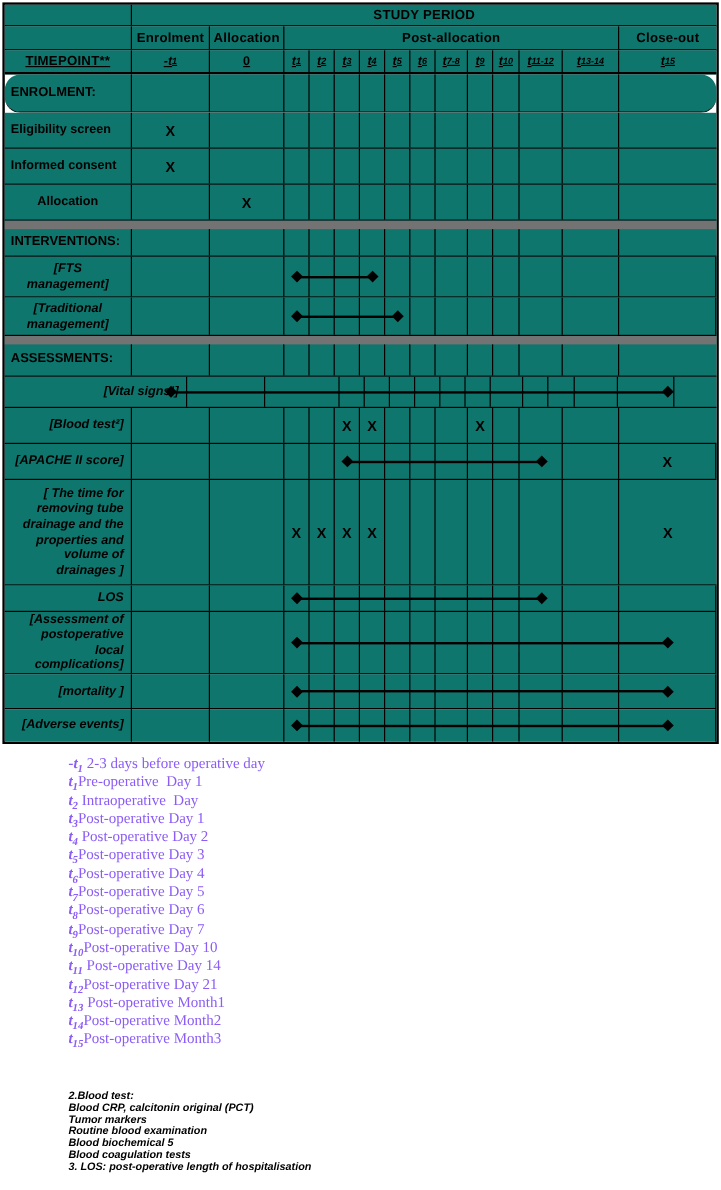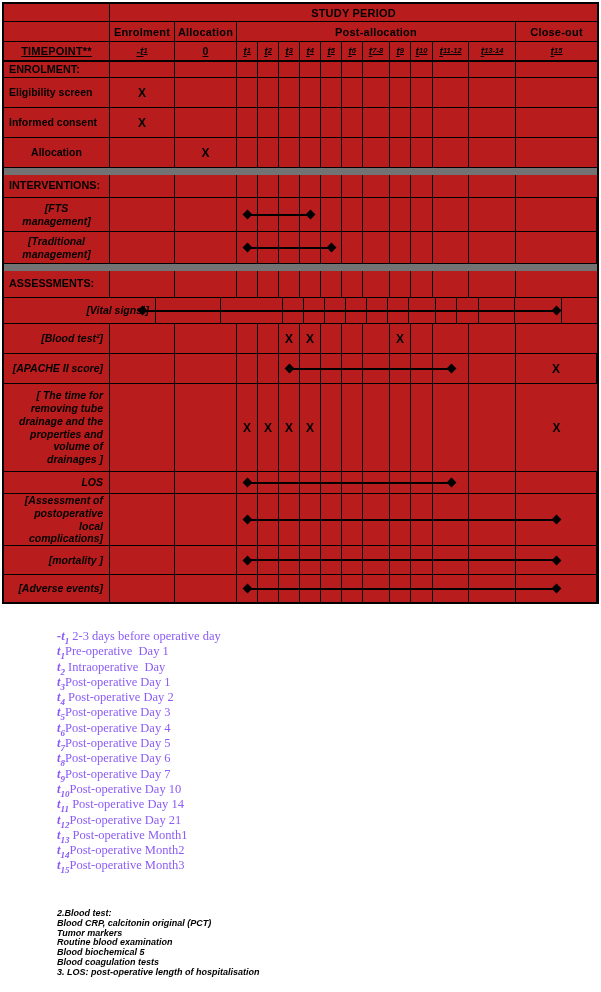--- a/index.html
+++ b/index.html
@@ -1,20 +1,20 @@
 <!DOCTYPE html>
 <html><head>
 <meta charset="utf-8">
 <style>
 *{box-sizing:border-box;margin:0;padding:0}
 html,body{background:#fff}
 body{width:601px;height:992px;font-family:"Liberation Sans",sans-serif;color:#000}
 .page{position:relative;width:601px;height:992px;background:#fff;overflow:hidden}
 .tbl{position:absolute;left:2px;top:2px;width:597px;border:2px solid #000;background:#fff}
-.hrow,.trow{display:grid;position:relative;border-bottom:1px solid #000;background:#b91c1c}
+.hrow,.trow{display:grid;position:relative;border-bottom:1px solid #000;background:#0f766e}
 .trow:last-child{border-bottom:none}
 .hrow.tp-row{border-bottom:2px solid #000}
 .trow.section{border-top:7px solid #737373}
 .hrow.tp-row + .trow.section{border-top:none}
 .cell{border-right:1px solid #000;display:flex;align-items:center;justify-content:center;overflow:hidden;min-width:0}
 .cell:last-child{border-right:none}
 .hcell{font-weight:bold;font-size:11px;letter-spacing:.2px}
 .tpcell{font-weight:bold;font-style:italic;font-size:10.5px}
 .tpcell sub{font-size:7.5px;line-height:0}
 .tpcell.upright{font-style:normal}
@@ -100,21 +100,21 @@
         </div>
         <div class="cell tpcell">
           <span>t</span>
           <sub>13-14</sub>
         </div>
         <div class="cell tpcell">
           <span>t</span>
           <sub>15</sub>
         </div>
       </div>
-      <div class="trow section" style="grid-template-columns: 106px 65px 62px 21px 21px 21px 21px 21px 21px 27px 21px 22px 36px 47px 81px; height: 16px;">
+      <div class="trow section" style="grid-template-columns: 106px 65px 62px 21px 21px 21px 21px 21px 21px 27px 21px 22px 36px 47px 81px; height: 32px; border-radius: 13px;">
         <div class="cell label-cell align-left section-label">ENROLMENT:</div>
         <div class="cell tcell"></div>
         <div class="cell tcell"></div>
         <div class="cell tcell"></div>
         <div class="cell tcell"></div>
         <div class="cell tcell"></div>
         <div class="cell tcell"></div>
         <div class="cell tcell"></div>
         <div class="cell tcell"></div>
         <div class="cell tcell"></div>

